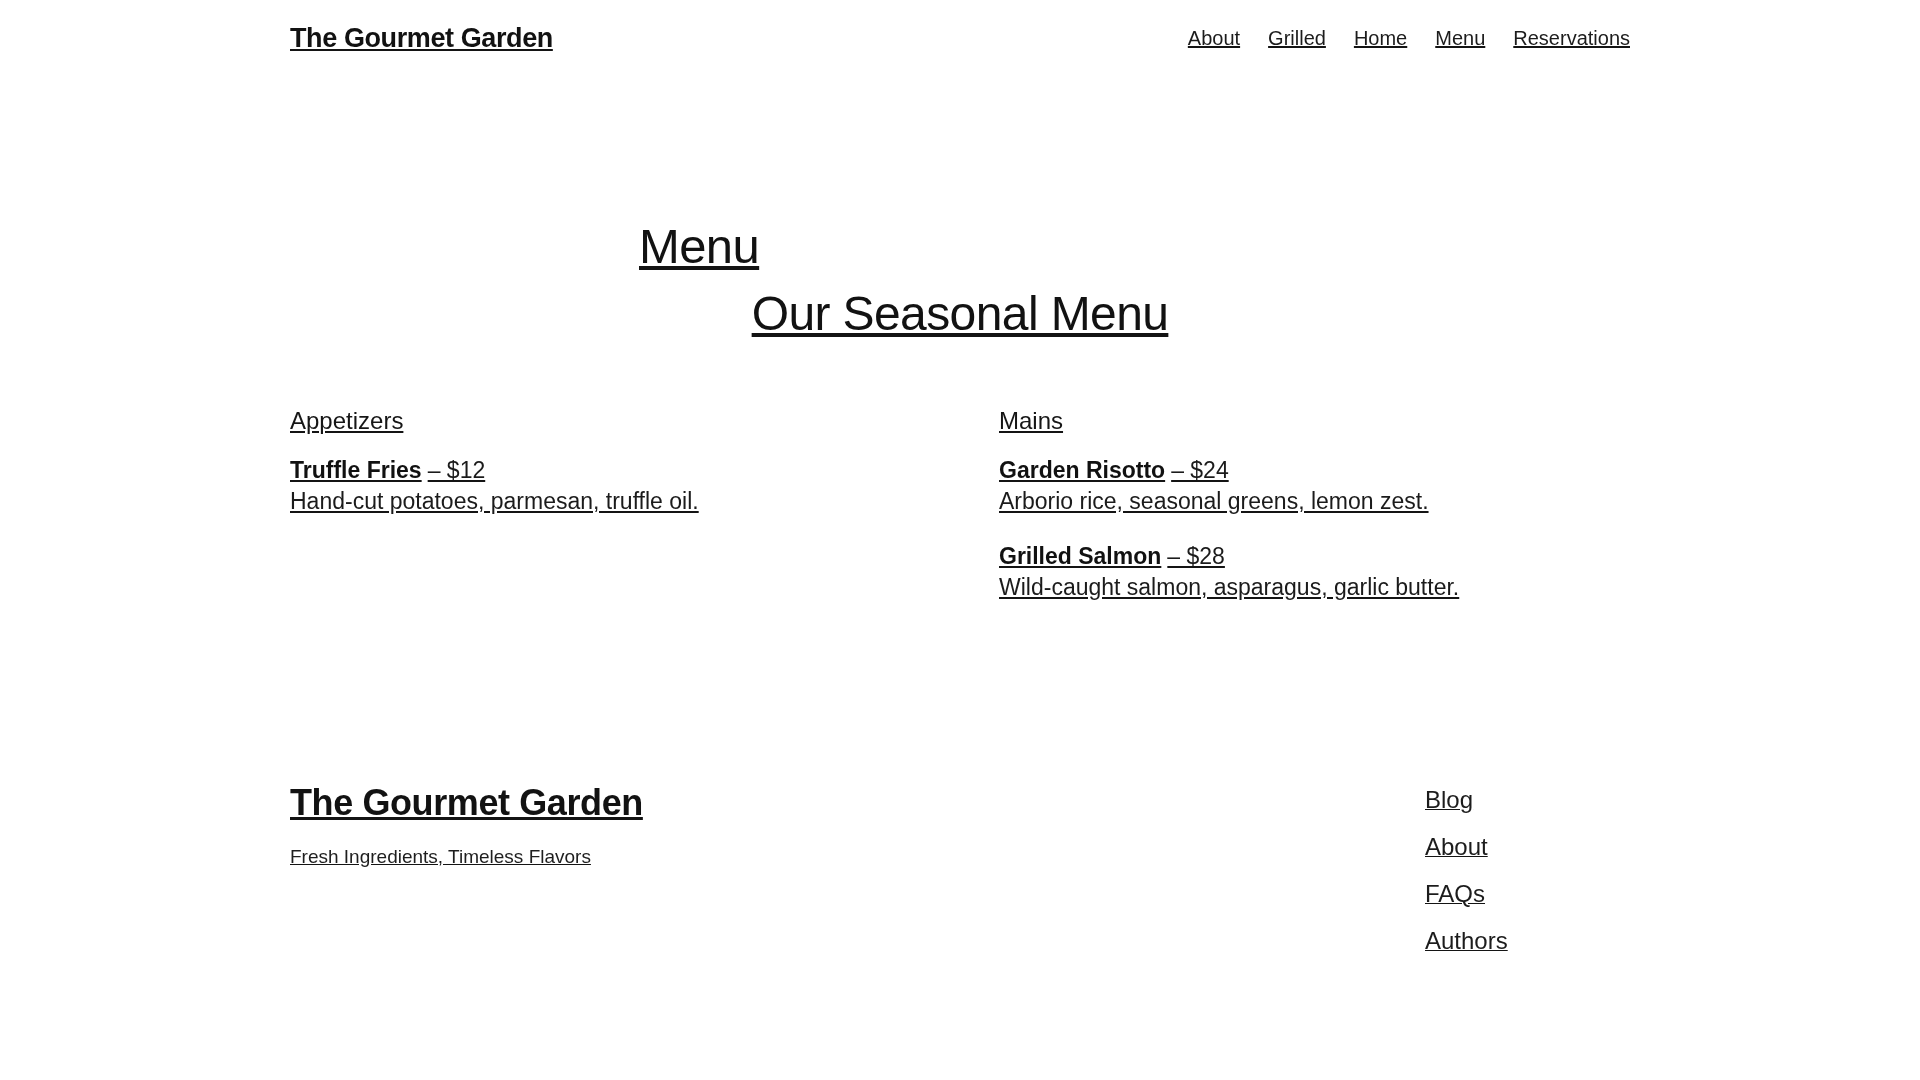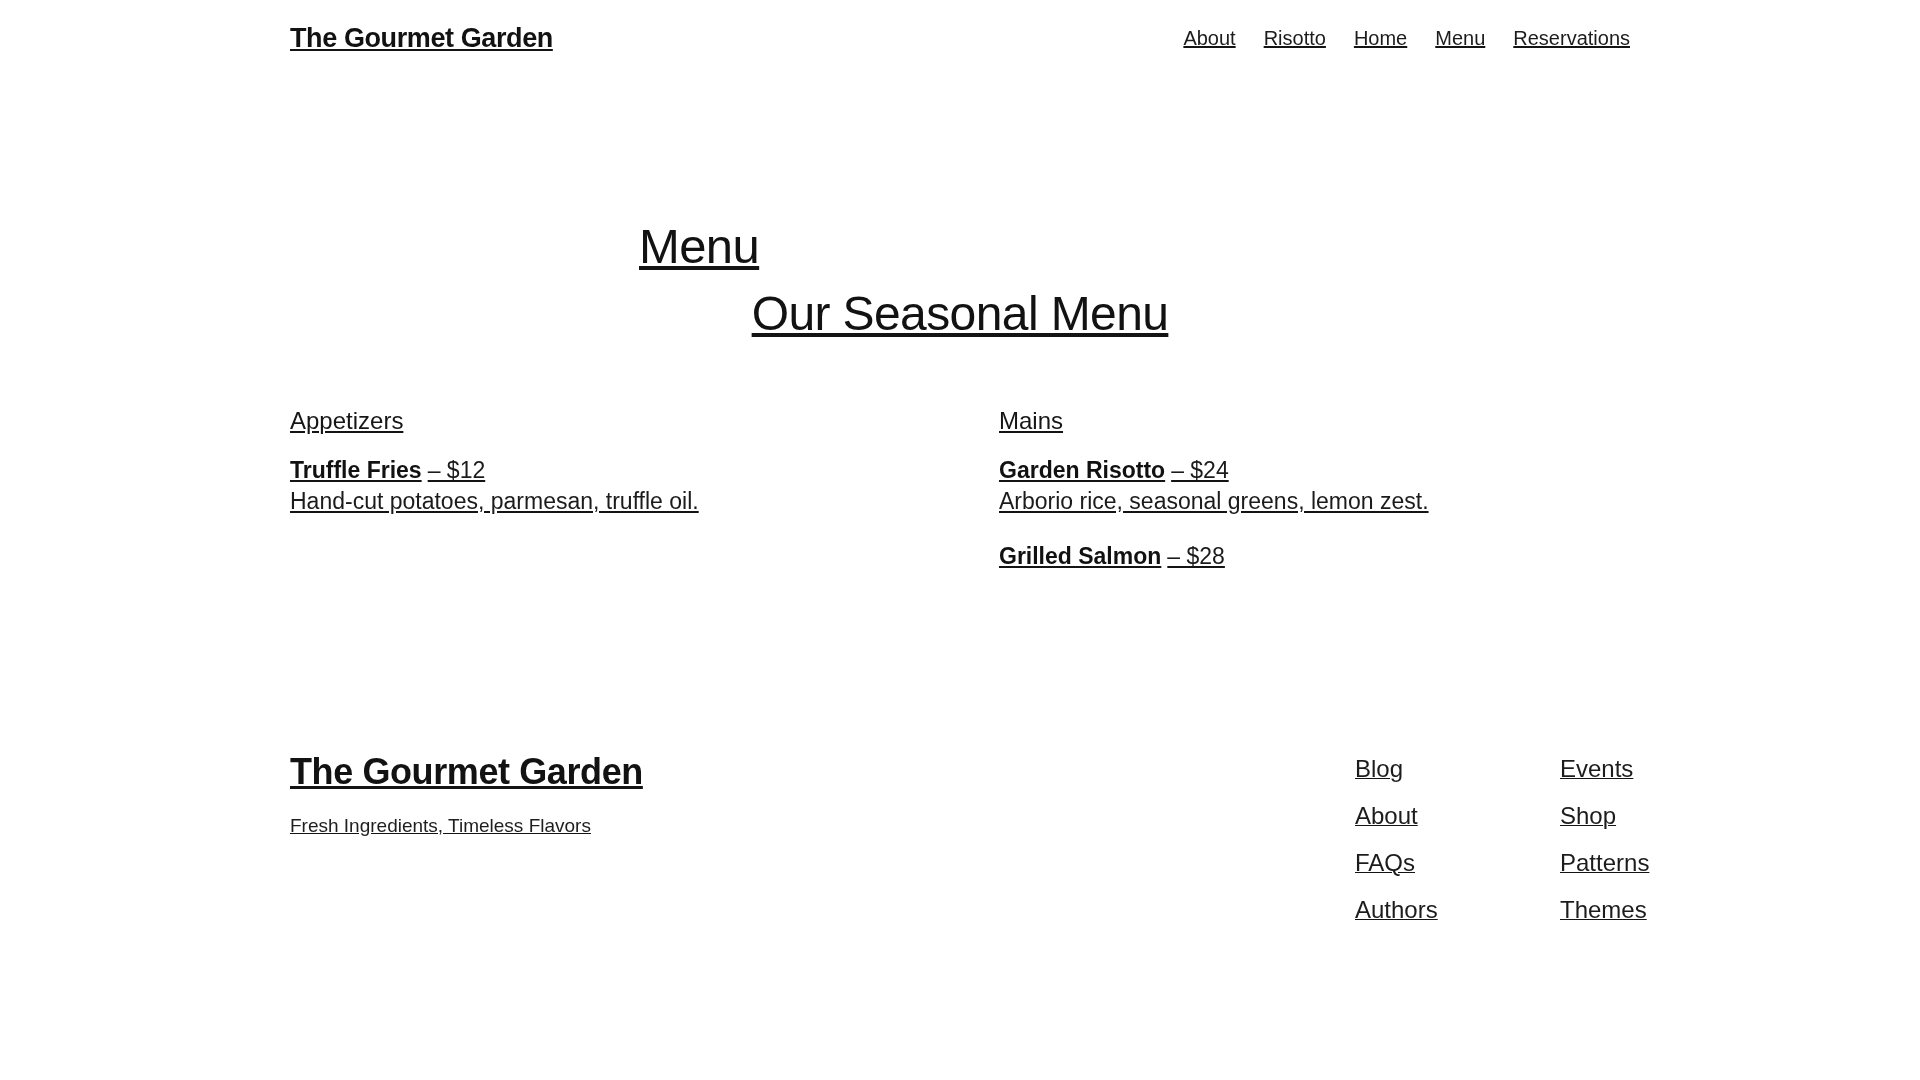--- a/index.html
+++ b/index.html
@@ -105,21 +105,21 @@
     cursor: pointer;
   }
 </style>
 </head>
 <body>
 
 <header class="container site-header">
   <div class="site-title">The Gourmet Garden</div>
   <nav class="top-nav">
     <a class="nav-link">About</a>
-    <a class="nav-link">Risotto</a>
+    <a class="nav-link">Grilled</a>
     <a class="nav-link">Home</a>
     <a class="nav-link">Menu</a>
     <a class="nav-link">Reservations</a>
   </nav>
 </header>
 
 <main class="container">
   <h1 class="page-title">Menu</h1>
   <h2 class="section-title">Our Seasonal Menu</h2>
 
@@ -133,40 +133,35 @@
     </section>
 
     <section class="menu-col">
       <h3>Mains</h3>
       <p class="menu-item">
         <span class="item-head"><strong class="item-name">Garden Risotto</strong><span class="item-price">– $24</span></span>
         <span class="item-desc">Arborio rice, seasonal greens, lemon zest.</span>
       </p>
       <p class="menu-item">
         <span class="item-head"><strong class="item-name">Grilled Salmon</strong><span class="item-price">– $28</span></span>
+        <span class="item-desc">Wild-caught salmon, asparagus, garlic butter.</span>
       </p>
     </section>
   </div>
 </main>
 
 <footer class="container site-footer">
   <div class="footer-top">
     <div class="footer-brand-block">
       <div class="footer-brand">The Gourmet Garden</div>
       <p class="tagline">Fresh Ingredients, Timeless Flavors</p>
     </div>
     <div class="footer-links">
       <ul class="link-col">
         <li><a class="footer-link">Blog</a></li>
         <li><a class="footer-link">About</a></li>
         <li><a class="footer-link">FAQs</a></li>
         <li><a class="footer-link">Authors</a></li>
       </ul>
-      <ul class="link-col col-b">
-        <li><a class="footer-link">Events</a></li>
-        <li><a class="footer-link">Shop</a></li>
-        <li><a class="footer-link">Patterns</a></li>
-        <li><a class="footer-link">Themes</a></li>
-      </ul>
     </div>
   </div>
 
 </footer>
 
 </body></html>

